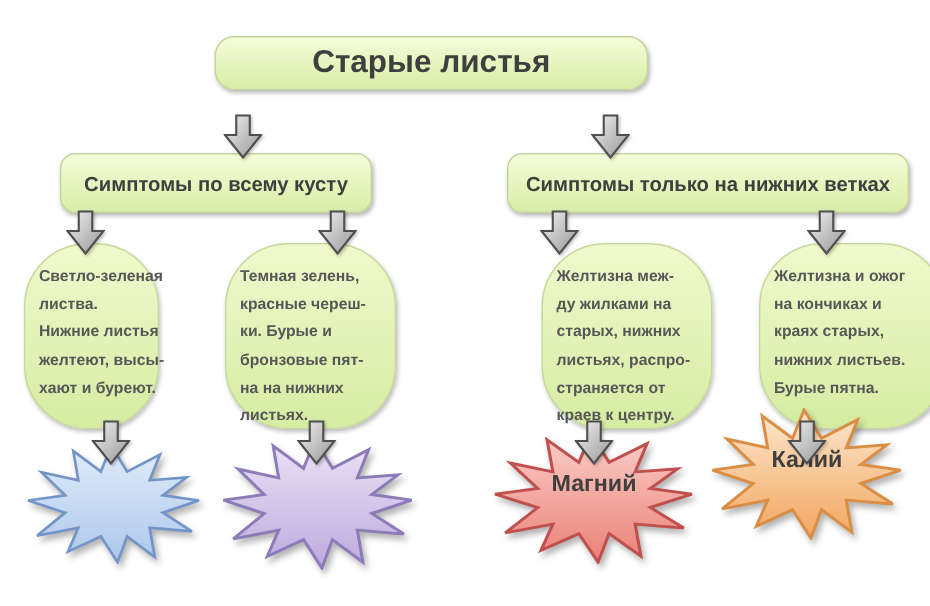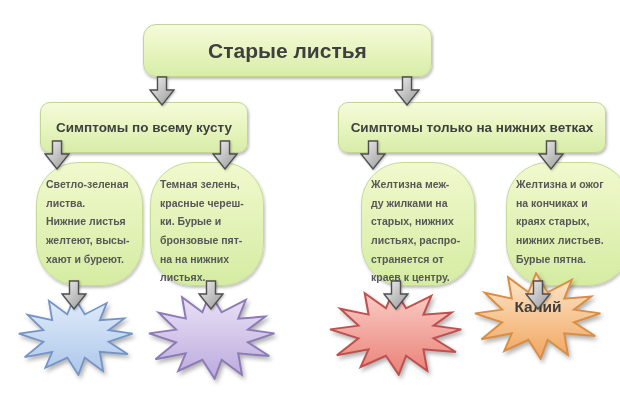--- a/index.html
+++ b/index.html
@@ -9,38 +9,38 @@
   }
   .box{
     position:absolute;
     background:linear-gradient(180deg,#f4fbda 0%,#e6f4bd 55%,#d8eda8 100%);
     border:1.5px solid #c2d594;
     box-shadow:1px 2px 3px rgba(0,0,0,.28);
     display:flex;align-items:center;justify-content:center;
     color:#3f3f3f;font-weight:bold;text-align:center;
     box-sizing:border-box;
   }
-  .top-box{left:143px;top:24px;width:289px;height:53px;border-radius:13px;font-size:21px;}
-  .l2-box{height:51px;top:102px;border-radius:10px;font-size:13.5px;}
+  .top-box{left:143px;top:24px;width:289px;height:36px;border-radius:13px;font-size:21px;}
+  .l2-box{height:40px;top:102px;border-radius:10px;font-size:13.5px;}
   .l2-left{left:40px;width:208px;}
   .l2-right{left:338px;width:268px;}
   .blob{
     position:absolute;top:162px;height:124px;
     background:linear-gradient(180deg,#f0f9cd 0%,#e2f2b6 55%,#d5eca2 100%);
     border:1.5px solid #c6d998;
     border-radius:42px;
     box-shadow:1px 2px 3px rgba(0,0,0,.25);
     box-sizing:border-box;
   }
   .blob-text{
     position:absolute;left:9px;top:12px;right:2px;
     color:#575757;font-weight:bold;font-size:10.5px;line-height:1.78;
     white-space:pre;text-align:left;
   }
-  .blob1{left:36px;width:107px;}
+  .blob1{left:16px;width:90px;}
   .blob2{left:150px;width:114px;}
   .blob3{left:361px;width:114px;}
   .blob4{left:506px;width:124px;}
   .arrow{position:absolute;width:26px;height:30px;z-index:5;}
   .arrow svg{width:100%;height:100%;filter:drop-shadow(1px 1px 1px rgba(0,0,0,.25));}
   .star{position:absolute;z-index:2;}
   .star svg{width:100%;height:100%;filter:drop-shadow(2px 3px 2px rgba(0,0,0,.3));}
   .star-label{
     position:absolute;left:0;right:0;top:40%;transform:translateY(-50%);
     text-align:center;color:#3f3f3f;font-weight:bold;font-size:15.5px;
@@ -184,20 +184,21 @@
   <div class="star star-phosphorus">
     <svg viewBox="0 0 200 136" preserveAspectRatio="none">
       <polygon points="196,64 155.1,77.8 188,99 140.3,94.9 146,128 114.8,104.7 104,134 85.2,104.7 48,122 59.7,94.9 13,104 44.9,77.8 3,64 44.9,58.2 18,32 59.7,41.1 54,8 85.2,31.3 97,2 114.8,31.3 152,12 140.3,41.1 182,38 155.1,58.2" fill="url(#grad-star1)" stroke-width="3" stroke="#8d7ab8"></polygon>
     </svg>
   </div>
 
   <div class="star star-magnesium">
     <svg viewBox="0 0 200 136" preserveAspectRatio="none">
       <polygon points="196,64 155.1,77.8 188,99 140.3,94.9 146,128 114.8,104.7 104,134 85.2,104.7 48,122 59.7,94.9 13,104 44.9,77.8 3,64 44.9,58.2 18,32 59.7,41.1 54,8 85.2,31.3 97,2 114.8,31.3 152,12 140.3,41.1 182,38 155.1,58.2" fill="url(#grad-star2)" stroke-width="3" stroke="#c0504d"></polygon>
     </svg>
+    <span class="star-label">Магний</span>
   </div>
 
   <div class="star star-potassium">
     <svg viewBox="0 0 200 136" preserveAspectRatio="none">
       <polygon points="196,64 155.1,77.8 188,99 140.3,94.9 146,128 114.8,104.7 104,134 85.2,104.7 48,122 59.7,94.9 13,104 44.9,77.8 3,64 44.9,58.2 18,32 59.7,41.1 54,8 85.2,31.3 97,2 114.8,31.3 152,12 140.3,41.1 182,38 155.1,58.2" fill="url(#grad-star3)" stroke-width="3" stroke="#d98e43"></polygon>
     </svg>
     <span class="star-label">Калий</span>
   </div>
 
 </div>

